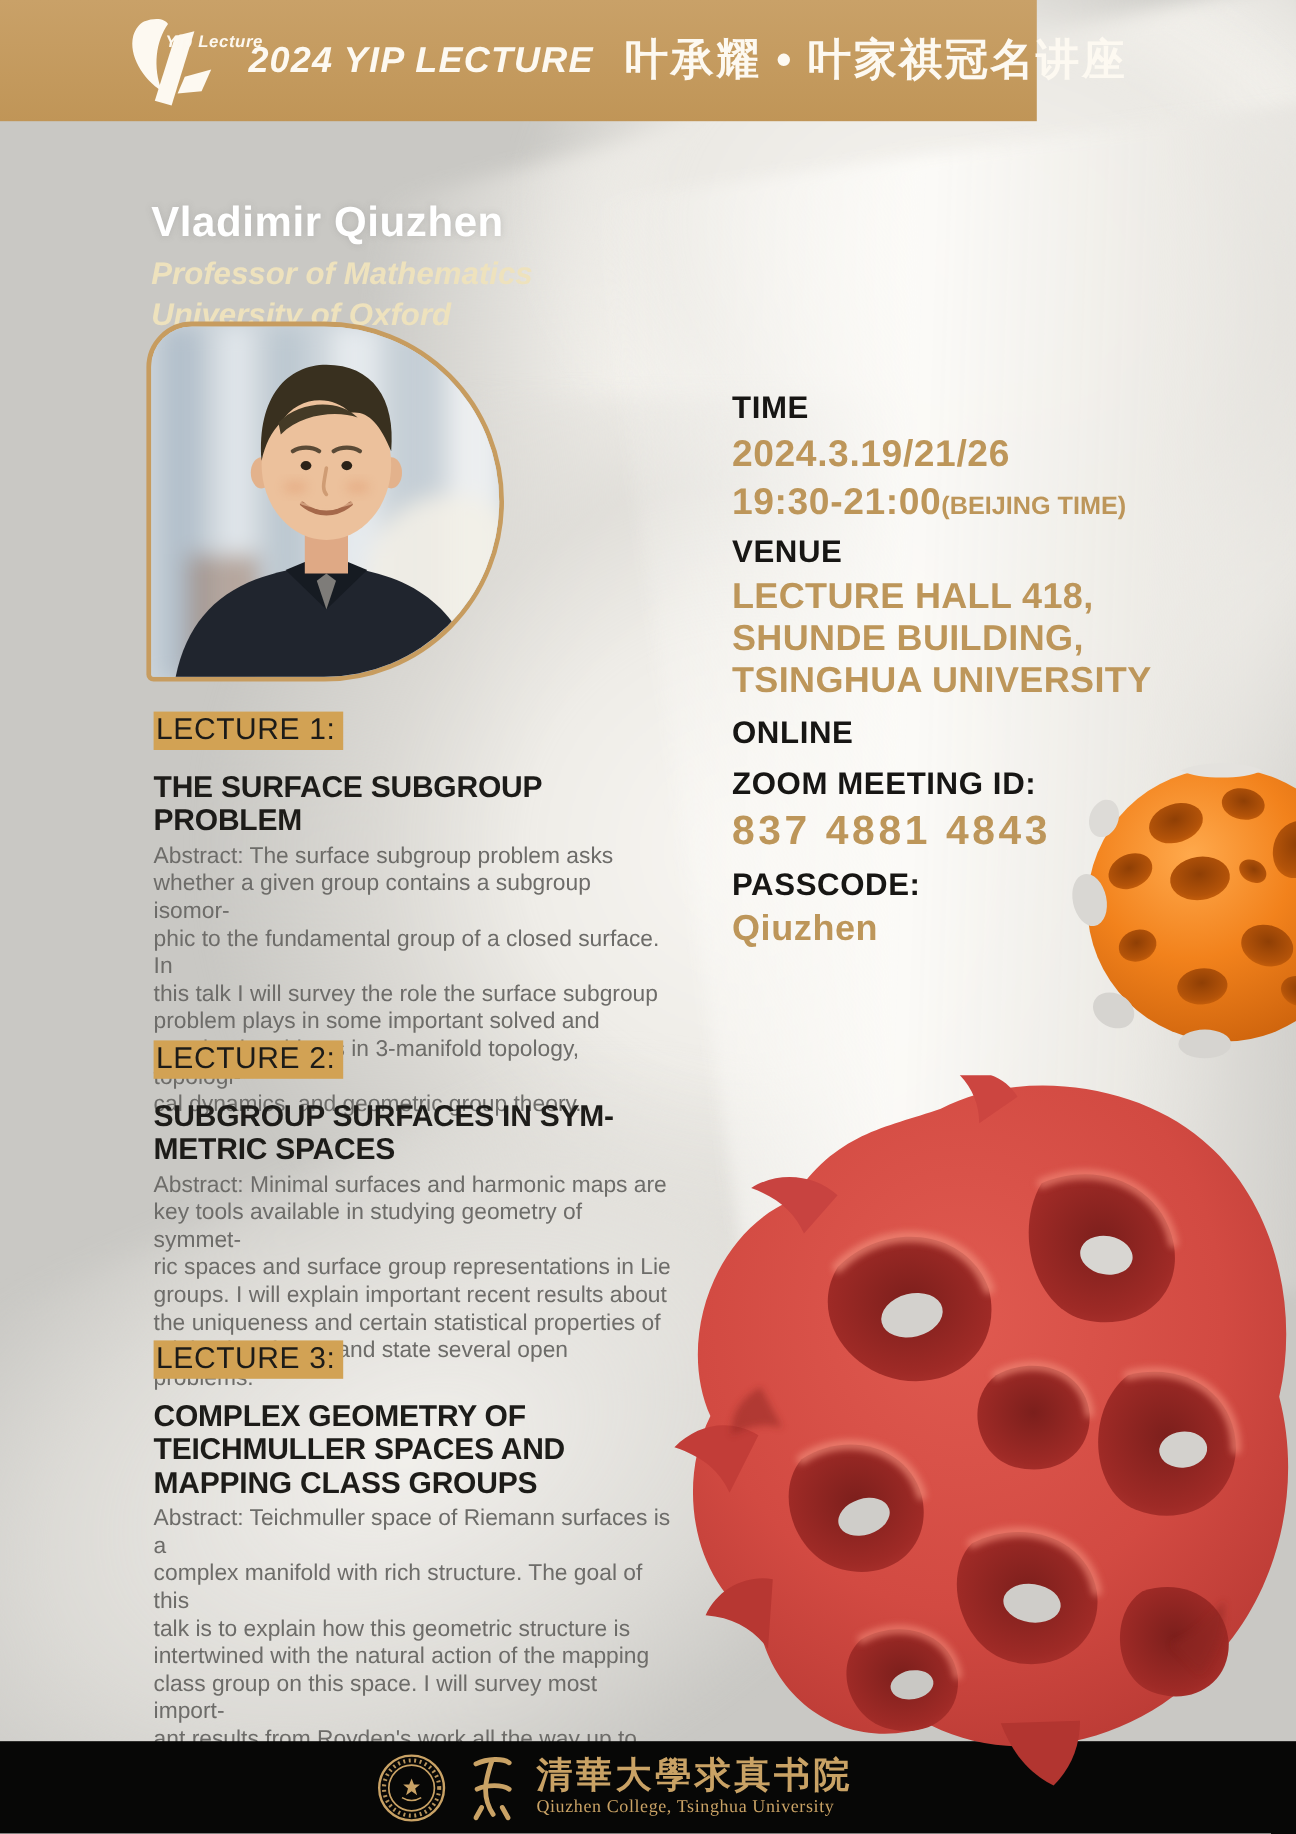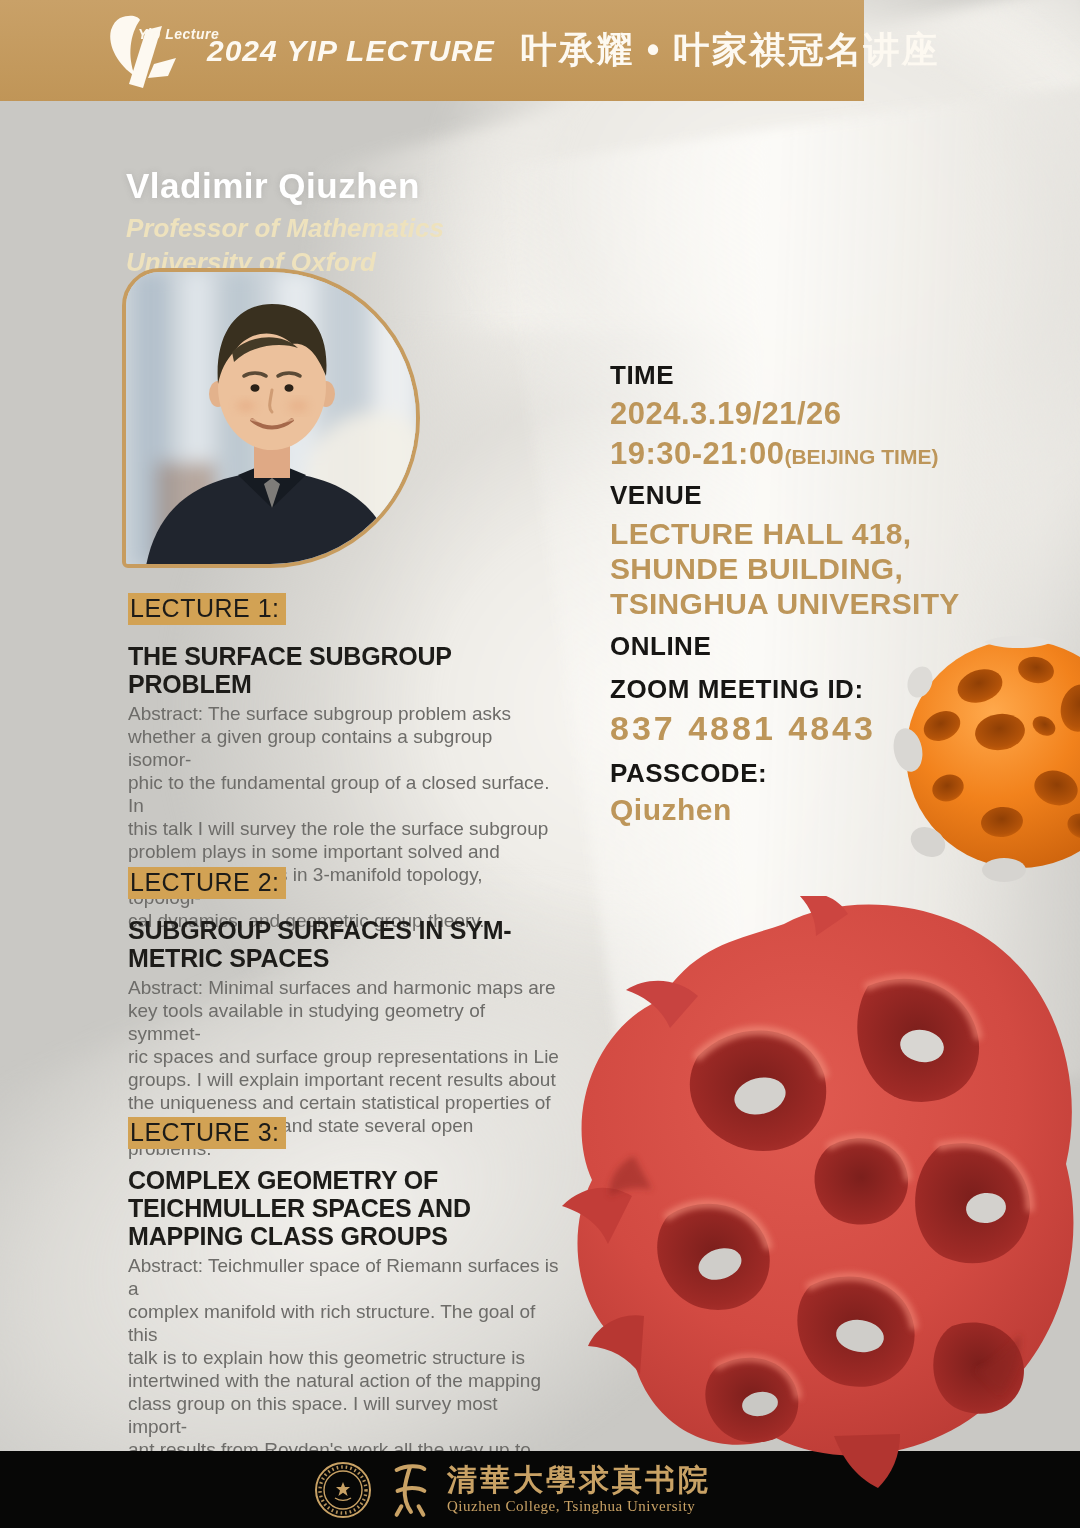--- a/index.html
+++ b/index.html
@@ -52,21 +52,21 @@
   .speaker-sub{ margin-top:6px; font-size:26px; font-style:italic; font-weight:bold;
     color:#eee2bd; line-height:1.3; }
   .photo-frame{
     position:absolute; left:122px; top:268px; width:298px; height:300px; z-index:6;
     border:4px solid #c79c5f; border-radius:38px 150px 150px 6px; overflow:hidden;
     background:#ccd3d8;
   }
   .photo-frame svg{ display:block; }
 
   
-  .info{ position:absolute; left:610px; top:360px; width:450px; z-index:6; }
+  .info{ position:absolute; left:610px; top:324px; width:450px; z-index:6; }
   .info .label{ font-size:26px; font-weight:800; color:#171614; letter-spacing:.5px; }
   .info .gold-lg{ font-size:31px; font-weight:800; color:#bd965a; letter-spacing:.5px; }
   .info .dates{ margin-top:5px; }
   .info .time-row{ margin-top:4px; margin-bottom:8px; }
   .info .tz{ font-size:21px; font-weight:800; color:#bd965a; }
   .info .venue-lines{ margin-top:5px; margin-bottom:10px; white-space:pre-line;
     font-size:30px; font-weight:800; color:#bd965a; line-height:1.17; letter-spacing:.3px; }
   .info .online{ margin-bottom:12px; }
   .info .zoom-id{ margin-top:4px; margin-bottom:10px; font-size:34px; letter-spacing:3px; }
   .info .passcode{ margin-top:4px; font-size:30px; }

